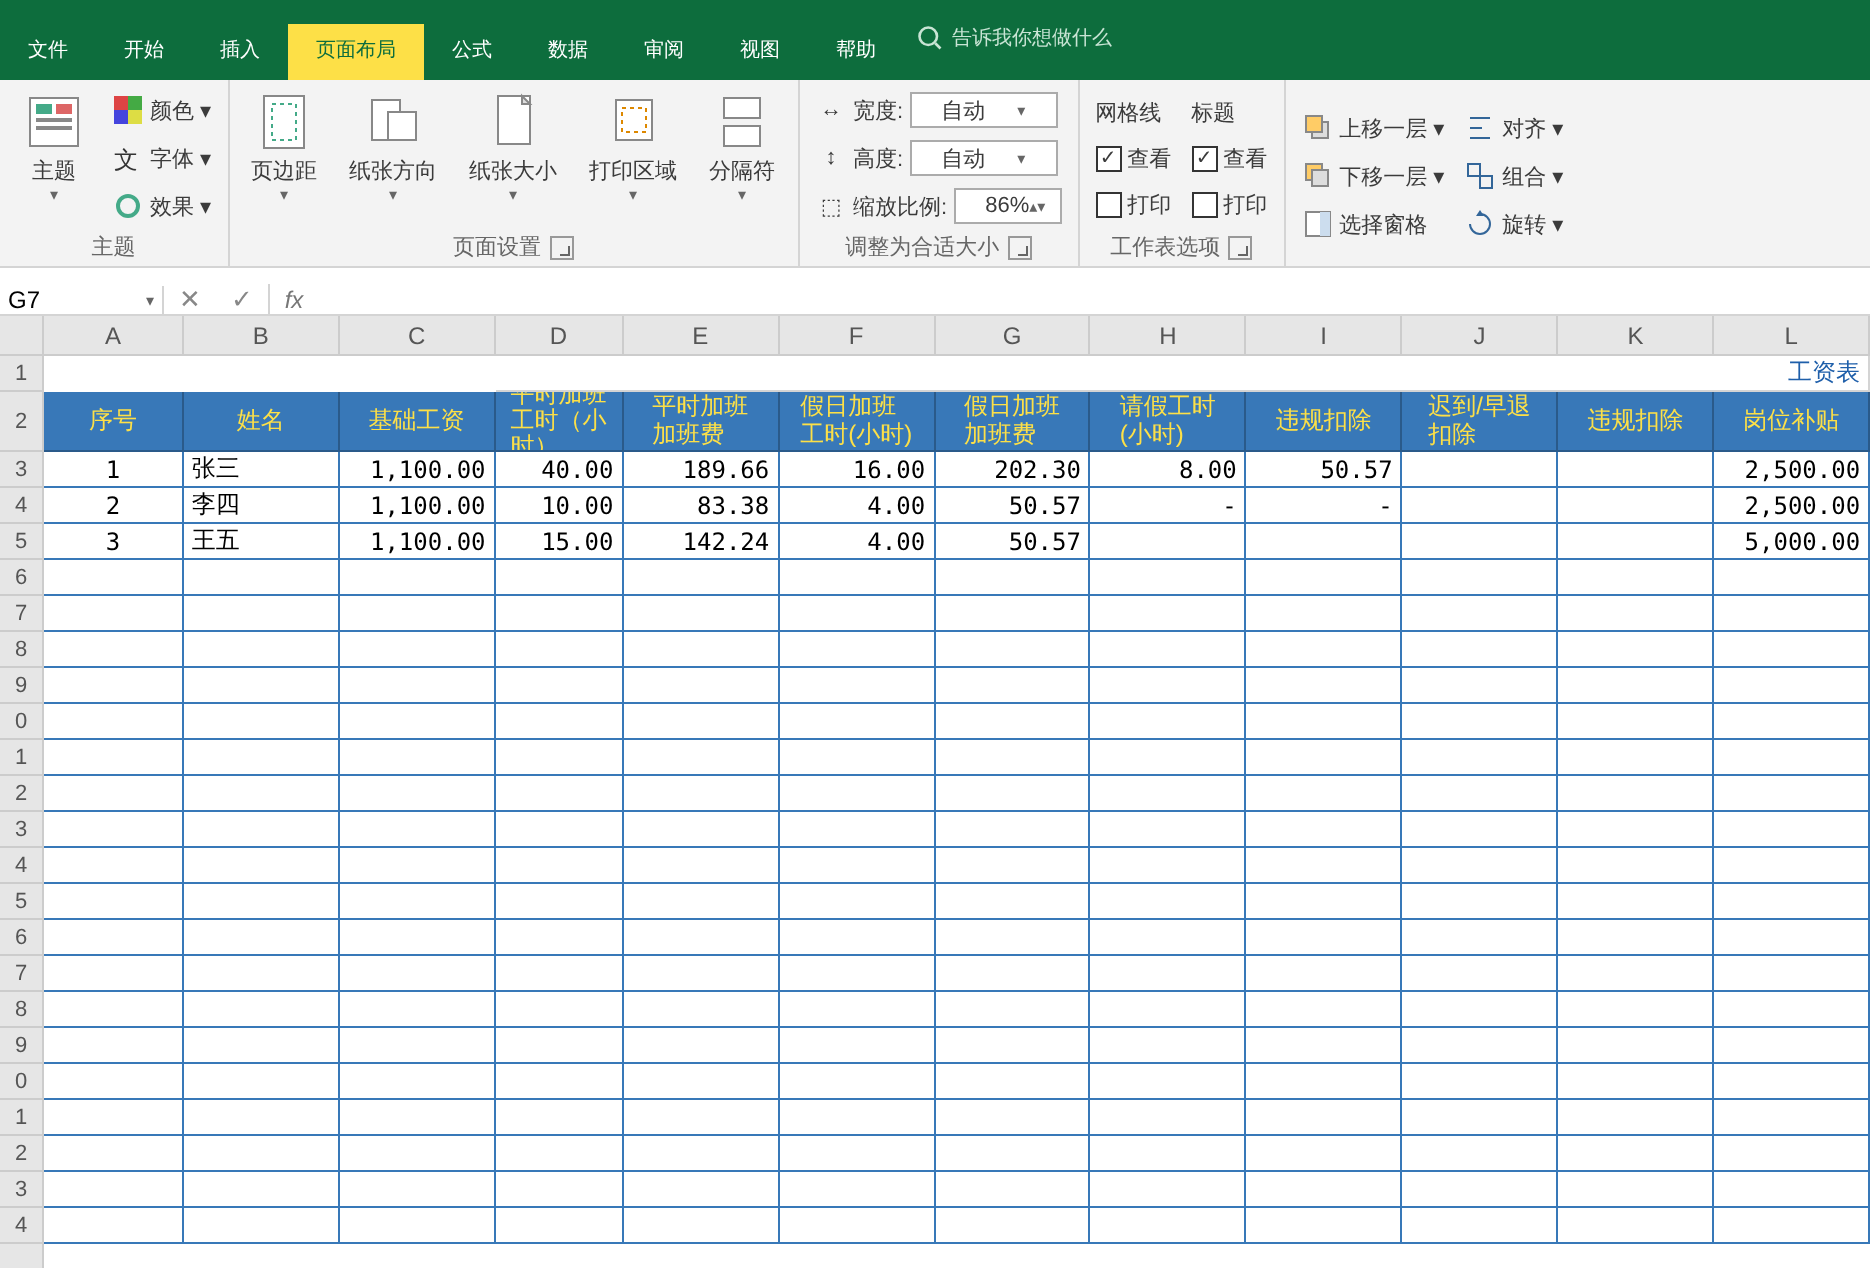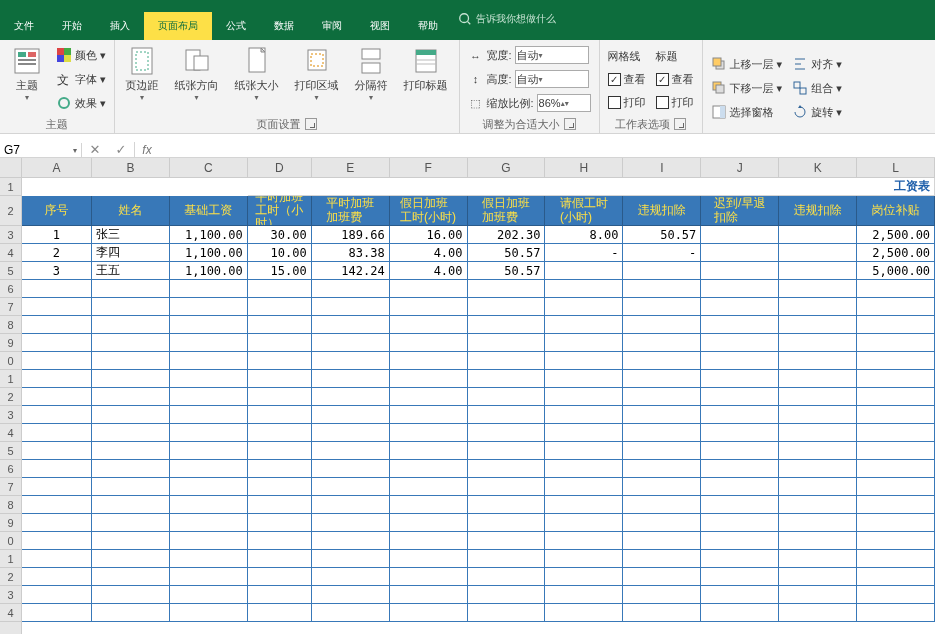--- a/index.html
+++ b/index.html
@@ -14,21 +14,21 @@
 .rgrp .body{display:flex;gap:6px;flex:1}
 .rgrp .lbl{text-align:center;font-size:11px;color:#666;height:18px;line-height:14px;display:flex;align-items:center;justify-content:center;gap:4px}
 .rgrp .lbl .dlg{width:12px;height:12px;border:1px solid #999;position:relative}
 .rgrp .lbl .dlg:after{content:"";position:absolute;right:1px;bottom:1px;width:4px;height:4px;border-right:1px solid #666;border-bottom:1px solid #666}
 .vbtn{display:flex;flex-direction:column;align-items:center;justify-content:flex-start;padding:2px 4px;cursor:pointer;border:1px solid transparent;font-size:11px;color:#3b3b3b;min-width:42px}
 .vbtn .ic{width:30px;height:30px;display:flex;align-items:center;justify-content:center;margin-bottom:2px}
 .vbtn .dd{font-size:8px;color:#666}
 .small-list{display:flex;flex-direction:column;gap:6px;justify-content:center}
 .srow{display:flex;align-items:center;gap:3px;font-size:11px;color:#3b3b3b;cursor:pointer;padding:1px 2px;white-space:nowrap}
 .srow .ic{width:16px;height:16px;display:flex;align-items:center;justify-content:center}
-.combo{border:1px solid #ababab;background:#fff;height:18px;width:74px;font-size:11px;padding:0 1px;display:flex;align-items:center;justify-content:flex-start}
+.combo{border:1px solid #ababab;background:#fff;height:18px;width:74px;font-size:11px;padding:0 15px;display:flex;align-items:center;justify-content:space-between}
 .combo .car{font-size:8px;color:#666}
 .chk{width:13px;height:13px;border:1px solid #333;display:inline-flex;align-items:center;justify-content:center;font-size:10px;background:#fff}
 .fbar{height:24px;border-bottom:1px solid #d4d4d4;display:flex;align-items:flex-end;background:#fff}
 .namebox{width:82px;border-right:1px solid #d4d4d4;display:flex;align-items:center;padding:0 4px;font-size:12px;justify-content:space-between}
 .namebox .car{font-size:8px;color:#666}
 .fbtns{display:flex;align-items:center;border-right:1px solid #d4d4d4}
 .fbtns span{width:26px;text-align:center;color:#888;cursor:pointer;font-size:13px}
 .fxlbl{width:24px;display:flex;align-items:center;justify-content:center;font-style:italic;color:#777}
 .finput{flex:1;border:none;outline:none;padding:0 4px}
 .sheet{display:flex;height:calc(634px - 12px - 28px - 94px - 24px);overflow:hidden}
@@ -36,21 +36,21 @@
 .rowhdrs .corner{height:20px;border-bottom:1px solid #ccc;background:#e6e6e6}
 .rowhdrs .rh{height:18px;border-bottom:1px solid #ccc;font-size:11px;color:#555;text-align:center;line-height:18px}
 .grid{flex:1;overflow:hidden}
 .colhdrs{display:flex;height:20px;background:#e6e6e6}
 .colhdrs .ch{border-right:1px solid #ccc;border-bottom:1px solid #ccc;font-size:12px;color:#555;text-align:center;line-height:20px}
 .cA{width:70px}.cB{width:78px}.cC{width:78px}.cD{width:64px}.cE{width:78px}.cF{width:78px}.cG{width:78px}.cH{width:78px}.cI{width:78px}.cJ{width:78px}.cK{width:78px}.cL{width:78px}
 .rows .r{display:flex;height:18px}
 .rows .r.hi{height:30px}
 .rows .r .c{border-right:1px solid #d4d4d4;border-bottom:1px solid #d4d4d4;font-size:12px;padding:0 4px;display:flex;align-items:center;overflow:hidden;white-space:nowrap}
 .rows .title{border:none;justify-content:flex-end}
-.titlecell{font-size:20px;font-weight:bold;color:#1f5faa;font-family:"SimHei","Microsoft YaHei"}
+.titlecell{font-size:20px;font-weight:normal;color:#1f5faa;font-family:"SimHei","Microsoft YaHei"}
 .hdrcell{background:#3878b8;color:#fde047;font-size:11px;justify-content:center;text-align:left;line-height:1.1;border-right:1px solid #2a5a8a!important;border-bottom:1px solid #2a5a8a!important}
 .datacell{border-right:1px solid #3878b8!important;border-bottom:1px solid #3878b8!important;font-family:"SimSun",monospace}
 .tc{justify-content:center}
 .tr{justify-content:flex-end}
 svg{display:block}
 </style>
 </head>
 <body>
 
 <div class="titlebar"></div>
@@ -163,31 +163,20 @@
         </div>
       <div class="vbtn">
           <span class="ic">
             <svg width="26" height="30">
               <rect x="4" y="3" width="18" height="10" fill="#fff" stroke="#888"></rect>
               <rect x="4" y="17" width="18" height="10" fill="#fff" stroke="#888"></rect>
             </svg>
           </span>
           <span>分隔符</span>
           <span class="dd">▾</span>
-        </div>
-      <div class="vbtn">
-          <span class="ic">
-            <svg width="26" height="30">
-              <rect x="3" y="4" width="20" height="22" fill="#fff" stroke="#888"></rect>
-              <rect x="3" y="4" width="20" height="5" fill="#4a8"></rect>
-              <line x1="3" y1="14" x2="23" y2="14" stroke="#bbb"></line>
-              <line x1="3" y1="18" x2="23" y2="18" stroke="#bbb"></line>
-            </svg>
-          </span>
-          <span>打印标题</span>
         </div>
     </div>
     <div class="lbl">
         <span>页面设置</span>
         <span class="dlg"></span>
       </div>
   </div>
 
   <div class="rgrp">
     <div class="body">
@@ -383,21 +372,21 @@
           <div class="c hdrcell cH">请假工时<br>(小时)</div>
           <div class="c hdrcell cI">违规扣除</div>
           <div class="c hdrcell cJ">迟到/早退<br>扣除</div>
           <div class="c hdrcell cK">违规扣除</div>
           <div class="c hdrcell cL">岗位补贴</div>
         </div>
         <div class="r">
           <div class="c datacell cA tc">1</div>
           <div class="c datacell cB ">张三</div>
           <div class="c datacell cC tr">1,100.00</div>
-          <div class="c datacell cD tr">30.00</div>
+          <div class="c datacell cD tr">40.00</div>
           <div class="c datacell cE tr">189.66</div>
           <div class="c datacell cF tr">16.00</div>
           <div class="c datacell cG tr">202.30</div>
           <div class="c datacell cH tr">8.00</div>
           <div class="c datacell cI tr">50.57</div>
           <div class="c datacell cJ tr"></div>
           <div class="c datacell cK tr"></div>
           <div class="c datacell cL tr">2,500.00</div>
         </div>
         <div class="r">

